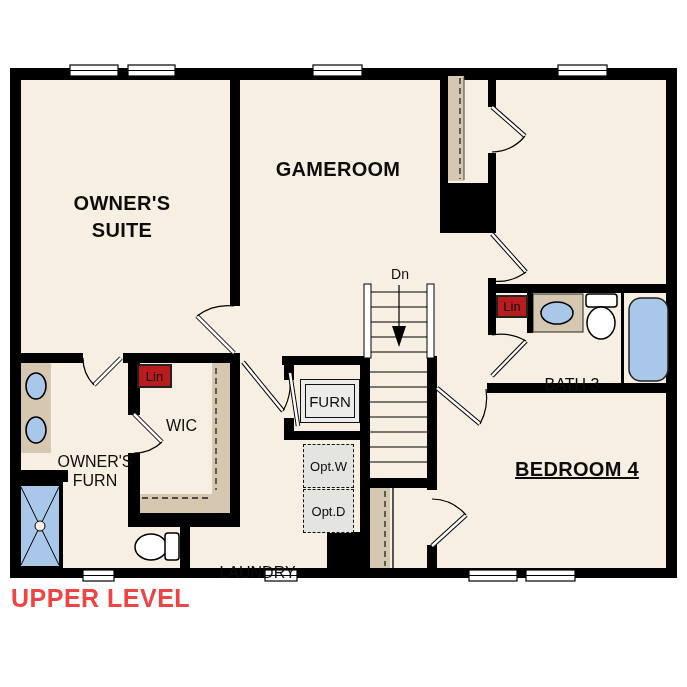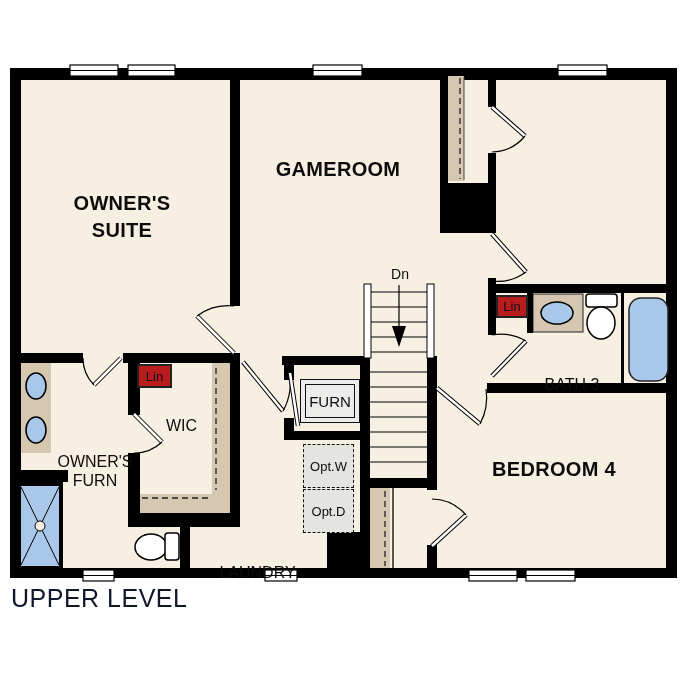--- a/index.html
+++ b/index.html
@@ -14,22 +14,22 @@
           display:flex;align-items:center;justify-content:center;
           font-size:13px;box-sizing:border-box;}
   .furnbox{position:absolute;left:300px;top:379px;width:60px;height:44px;
            background:#ececea;border:1px solid #111;box-sizing:border-box;
            display:flex;align-items:center;justify-content:center;}
   .furninner{width:50px;height:34px;border:1px solid #111;box-sizing:border-box;
              display:flex;align-items:center;justify-content:center;font-size:15px;}
   .optbox{position:absolute;left:303px;width:51px;height:44px;background:#e4e4e1;
           border:1.5px dashed #111;box-sizing:border-box;display:flex;flex-direction:row;
           align-items:center;justify-content:center;font-size:13px;line-height:15px;}
-  .title{position:absolute;left:11px;top:584px;font-size:25px;font-weight:normal;
-         letter-spacing:.5px;color:#0f172a;}
+  .title{position:absolute;left:11px;top:584px;font-size:25px;font-weight:bold;
+         letter-spacing:.5px;color:#ef4444;}
 </style>
 </head>
 <body>
 
 <div id="plan">
 
 <svg width="687" height="687" viewBox="0 0 687 687">
 
   <rect x="10" y="68" width="667" height="510" fill="#000"></rect>
   <rect x="21" y="80" width="645" height="488" fill="#f7efe2"></rect>
@@ -191,21 +191,21 @@
     <line x1="469" y1="575.5" x2="517" y2="575.5"></line>
         <line x1="526" y1="575.5" x2="575" y2="575.5"></line>
   </g>
 </svg>
 
 <div class="lbl room" style="left:37px;top:190px;width:170px;line-height:27px;">
   <div>OWNER'S</div>
   <div>SUITE</div>
 </div>
 <div class="lbl room" style="left:253px;top:158px;width:170px;">GAMEROOM</div>
-<div class="lbl room" style="left:469px;top:458px;width:170px;">BEDROOM 4</div>
+<div class="lbl room" style="left:492px;top:458px;width:170px;text-decoration:underline;">BEDROOM 4</div>
 <div class="lbl room2" style="left:527px;top:348px;width:90px;">BATH 3</div>
 <div class="lbl room2" style="left:45px;top:424px;width:100px;line-height:19px;">
   <div>OWNER'S</div>
   <div>FURN</div>
 </div>
 <div class="lbl plain" style="left:166px;top:417px;font-size:16px;">WIC</div>
 <div class="lbl room2" style="left:205px;top:536px;width:105px;">LAUNDRY</div>
 <div class="lbl plain" style="left:380px;top:266px;width:40px;font-size:14px;">Dn</div>
 
 <div class="linbox" style="left:137px;top:364px;width:35px;height:24px;">

